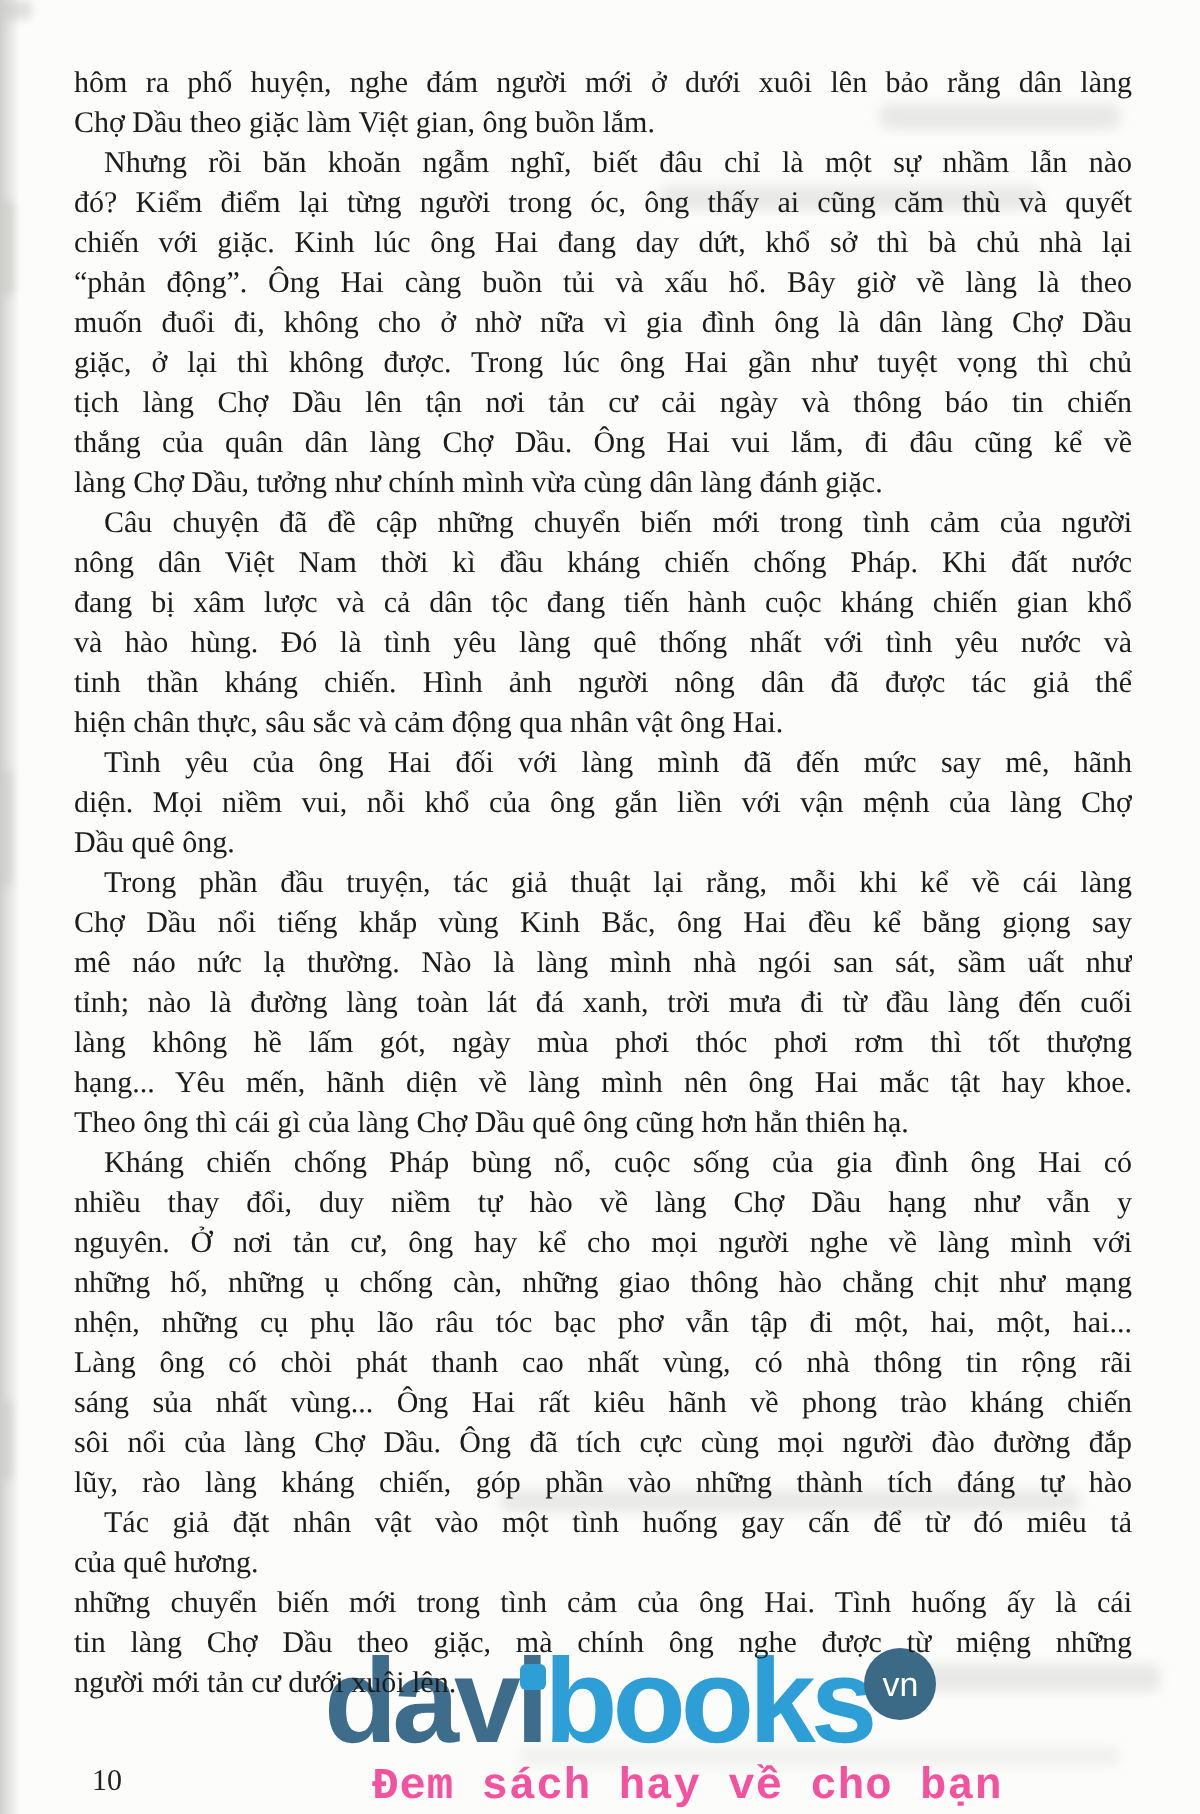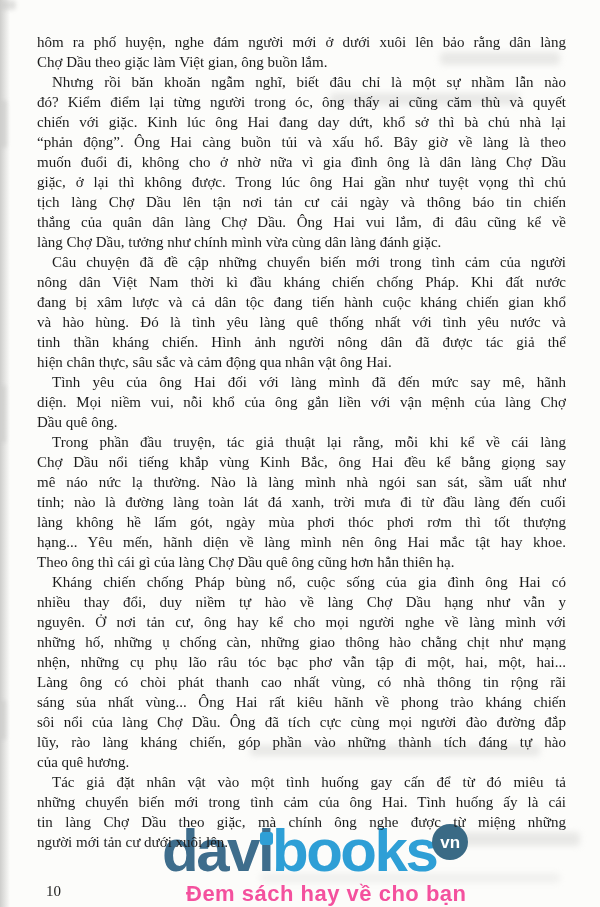--- a/index.html
+++ b/index.html
@@ -44,25 +44,25 @@
     white-space:nowrap;
   }
   .i-dot{
     position:absolute;width:13px;height:13px;top:10px;border-radius:3px;
   }
   .vn-badge{
     width:36px;height:36px;border-radius:50%;
     margin-left:-4px;margin-top:2px;flex:none;
     display:flex;align-items:center;justify-content:center;
     font-family:"Liberation Sans","DejaVu Sans",sans-serif;
-    font-weight:bold;font-size:17px;line-height:1;
+    font-weight:normal;font-size:17px;line-height:1;
   }
   .tagline{
     margin:1px 0 0 24px;
-    font-family:Liberation Sans, sans-serif;
+    font-family:Liberation Mono, monospace;
     font-weight:bold;font-size:22px;letter-spacing:.5px;white-space:nowrap;
   }
 </style>
 </head>
 <body>
 
 <div class="page">
 
   <div class="scan-edge"></div>
 
@@ -117,22 +117,22 @@
       <div class="line end">Theo ông thì cái gì của làng Chợ Dầu quê ông cũng hơn hẳn thiên hạ.</div>
       <div class="line indent">Kháng chiến chống Pháp bùng nổ, cuộc sống của gia đình ông Hai có</div>
       <div class="line">nhiều thay đổi, duy niềm tự hào về làng Chợ Dầu hạng như vẫn y</div>
       <div class="line">nguyên. Ở nơi tản cư, ông hay kể cho mọi người nghe về làng mình với</div>
       <div class="line">những hố, những ụ chống càn, những giao thông hào chằng chịt như mạng</div>
       <div class="line">nhện, những cụ phụ lão râu tóc bạc phơ vẫn tập đi một, hai, một, hai...</div>
       <div class="line">Làng ông có chòi phát thanh cao nhất vùng, có nhà thông tin rộng rãi</div>
       <div class="line">sáng sủa nhất vùng... Ông Hai rất kiêu hãnh về phong trào kháng chiến</div>
       <div class="line">sôi nổi của làng Chợ Dầu. Ông đã tích cực cùng mọi người đào đường đắp</div>
       <div class="line">lũy, rào làng kháng chiến, góp phần vào những thành tích đáng tự hào</div>
+      <div class="line indent">Tác giả đặt nhân vật vào một tình huống gay cấn để từ đó miêu tả</div>
       <div class="line end">của quê hương.</div>
-      <div class="line indent">Tác giả đặt nhân vật vào một tình huống gay cấn để từ đó miêu tả</div>
       <div class="line">những chuyển biến mới trong tình cảm của ông Hai. Tình huống ấy là cái</div>
       <div class="line">tin làng Chợ Dầu theo giặc, mà chính ông nghe được từ miệng những</div>
       <div class="line end">người mới tản cư dưới xuôi lên.</div>
     </div>
 
   <div class="page-number">10</div>
 
 </div>
 
 </body></html>

